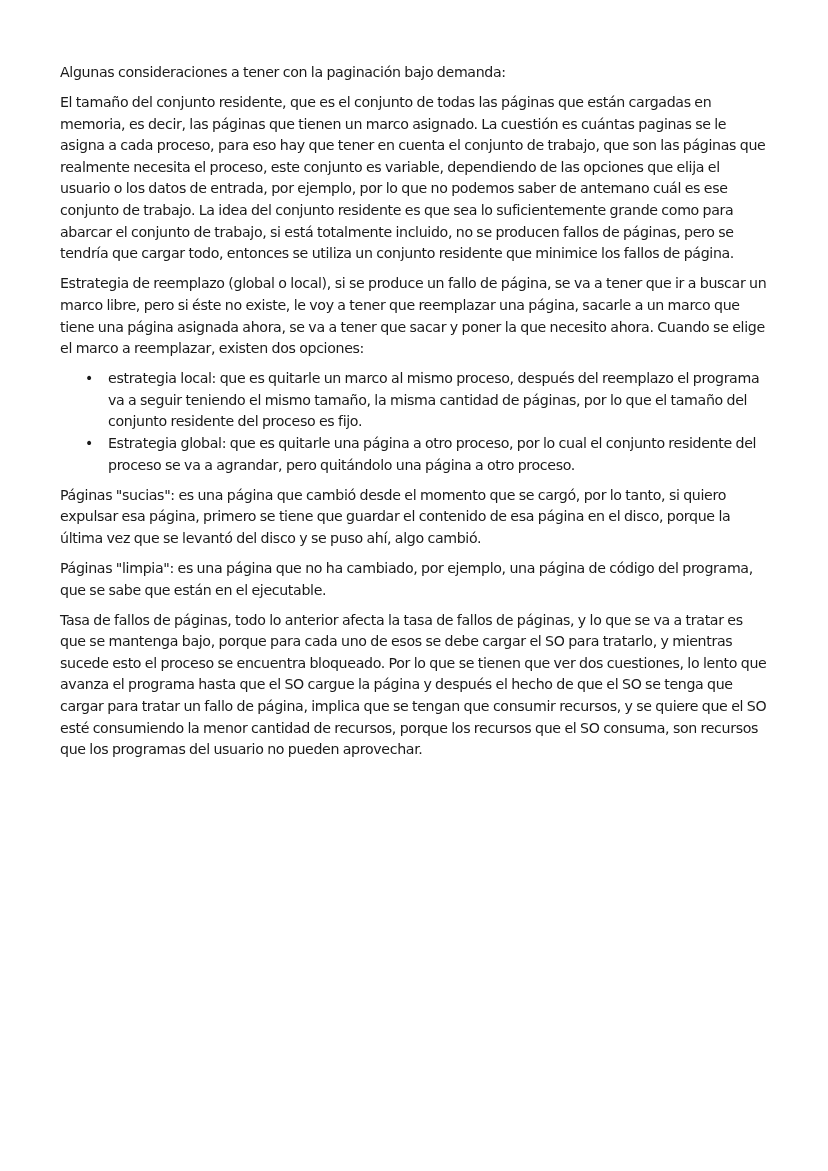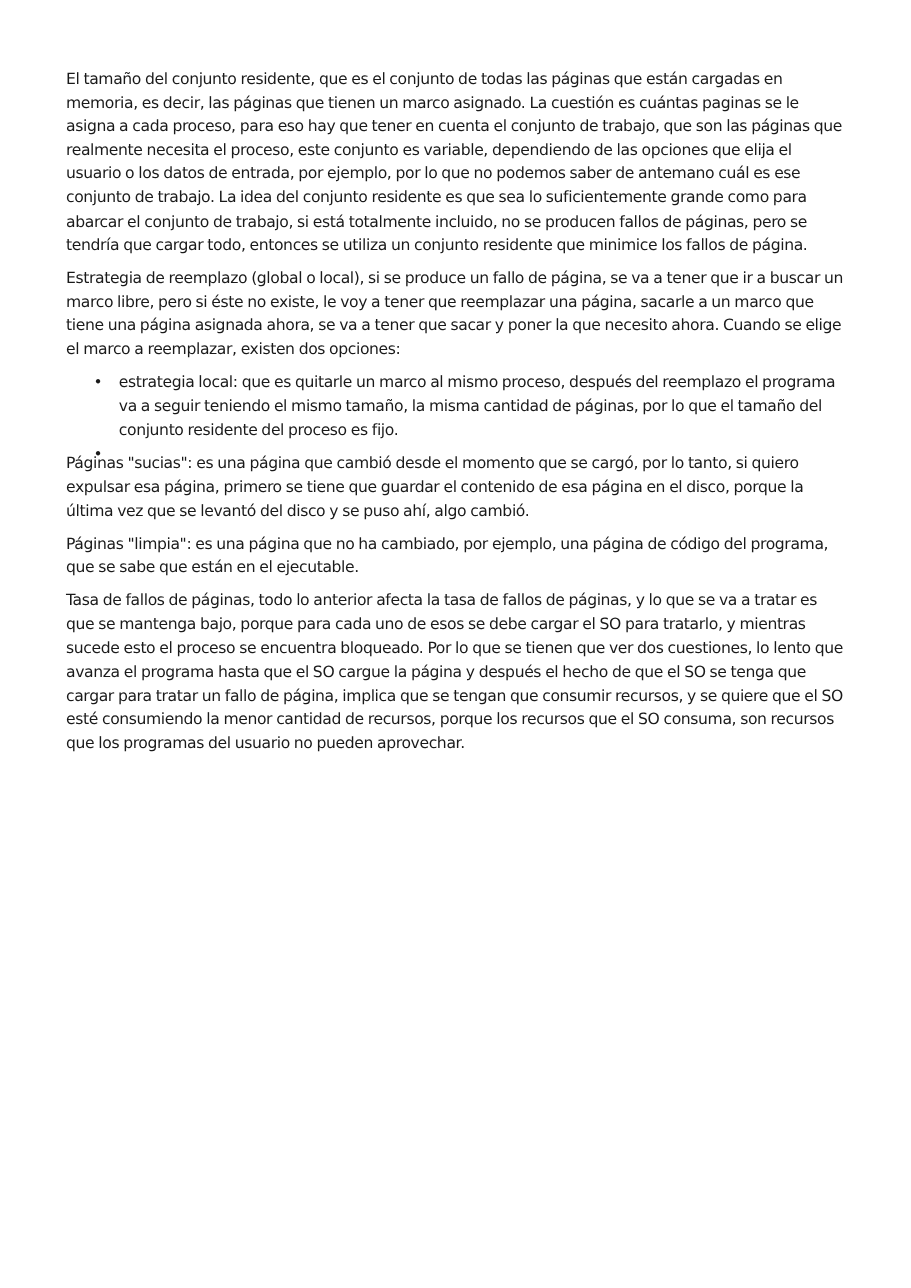--- a/index.html
+++ b/index.html
@@ -12,27 +12,29 @@
   }
   p { margin: 0 0 8.5px 0; }
   ul { margin: 0 0 8.5px 0; padding-left: 48px; list-style: none; }
   li { position: relative; margin: 0; }
   .bullet { position: absolute; left: -23px; top: 0; font-size: 14px; }
 </style>
 </head>
 <body>
 
 <div class="page">
+  <p>Algunas consideraciones a tener con la paginación bajo demanda:</p>
   <p>El tamaño del conjunto residente, que es el conjunto de todas las páginas que están cargadas en memoria, es decir, las páginas que tienen un marco asignado. La cuestión es cuántas paginas se le asigna a cada proceso, para eso hay que tener en cuenta el conjunto de trabajo, que son las páginas que realmente necesita el proceso, este conjunto es variable, dependiendo de las opciones que elija el usuario o los datos de entrada, por ejemplo, por lo que no podemos saber de antemano cuál es ese conjunto de trabajo. La idea del conjunto residente es que sea lo suficientemente grande como para abarcar el conjunto de trabajo, si está totalmente incluido, no se producen fallos de páginas, pero se tendría que cargar todo, entonces se utiliza un conjunto residente que minimice los fallos de página.</p>
   <p>Estrategia de reemplazo (global o local), si se produce un fallo de página, se va a tener que ir a buscar un marco libre, pero si éste no existe, le voy a tener que reemplazar una página, sacarle a un marco que tiene una página asignada ahora, se va a tener que sacar y poner la que necesito ahora. Cuando se elige el marco a reemplazar, existen dos opciones:</p>
   <ul>
     <li>
       <span class="bullet">•</span>
       <span>estrategia local: que es quitarle un marco al mismo proceso, después del reemplazo el programa va a seguir teniendo el mismo tamaño, la misma cantidad de páginas, por lo que el tamaño del conjunto residente del proceso es fijo.</span>
     </li>
     <li>
       <span class="bullet">•</span>
+      <span>Estrategia global: que es quitarle una página a otro proceso, por lo cual el conjunto residente del proceso se va a agrandar, pero quitándolo una página a otro proceso.</span>
     </li>
   </ul>
   <p>Páginas "sucias": es una página que cambió desde el momento que se cargó, por lo tanto, si quiero expulsar esa página, primero se tiene que guardar el contenido de esa página en el disco, porque la última vez que se levantó del disco y se puso ahí, algo cambió.</p>
   <p>Páginas "limpia": es una página que no ha cambiado, por ejemplo, una página de código del programa, que se sabe que están en el ejecutable.</p>
   <p>Tasa de fallos de páginas, todo lo anterior afecta la tasa de fallos de páginas, y lo que se va a tratar es que se mantenga bajo, porque para cada uno de esos se debe cargar el SO para tratarlo, y mientras sucede esto el proceso se encuentra bloqueado. Por lo que se tienen que ver dos cuestiones, lo lento que avanza el programa hasta que el SO cargue la página y después el hecho de que el SO se tenga que cargar para tratar un fallo de página, implica que se tengan que consumir recursos, y se quiere que el SO esté consumiendo la menor cantidad de recursos, porque los recursos que el SO consuma, son recursos que los programas del usuario no pueden aprovechar.</p>
 </div>
 
 </body></html>

